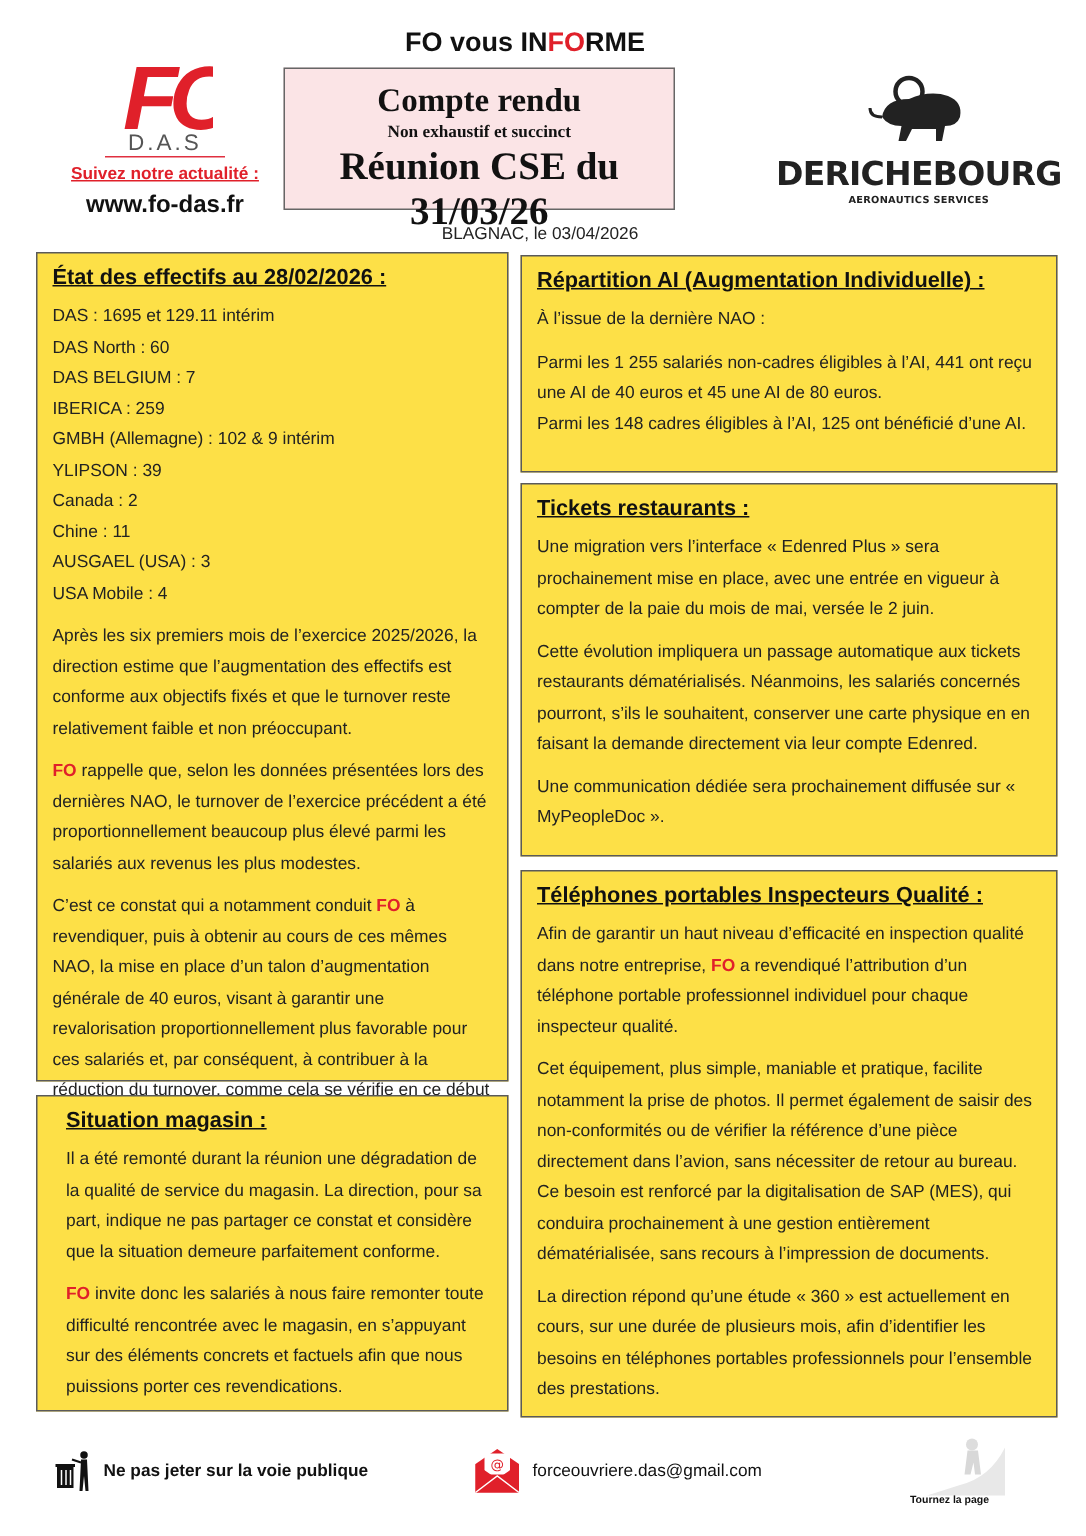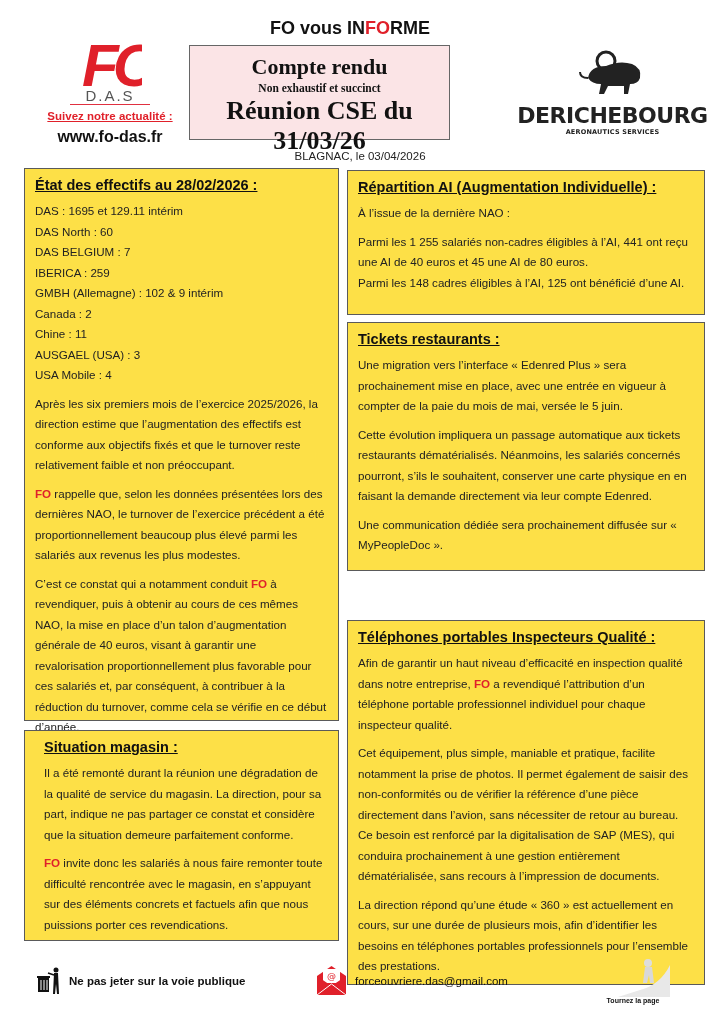--- a/index.html
+++ b/index.html
@@ -65,20 +65,21 @@
 <div class="abs dateline">BLAGNAC, le 03/04/2026</div>
 
 <div class="box" style="left:24px; top:168px; width:315px; height:553px;">
   <h2>État des effectifs au 28/02/2026 :</h2>
   <div class="list" style="margin-bottom:8px;">
     <div>DAS : 1695 et 129.11 intérim</div>
     <div>DAS North : 60</div>
     <div>DAS BELGIUM : 7</div>
     <div>IBERICA : 259</div>
     <div>GMBH (Allemagne) : 102 &amp; 9 intérim</div>
+    <div>YLIPSON : 39</div>
     <div>Canada : 2</div>
     <div>Chine : 11</div>
     <div>AUSGAEL (USA) : 3</div>
     <div>USA Mobile : 4</div>
   </div>
   <p>Après les six premiers mois de l’exercice 2025/2026, la direction estime que l’augmentation des effectifs est conforme aux objectifs fixés et que le turnover reste relativement faible et non préoccupant.</p>
   <p><span class="fo">FO</span><span> rappelle que, selon les données présentées lors des dernières NAO, le turnover de l’exercice précédent a été proportionnellement beaucoup plus élevé parmi les salariés aux revenus les plus modestes.</span></p>
   <p><span>C’est ce constat qui a notamment conduit </span><span class="fo">FO</span><span> à revendiquer, puis à obtenir au cours de ces mêmes NAO, la mise en place d’un talon d’augmentation générale de 40 euros, visant à garantir une revalorisation proportionnellement plus favorable pour ces salariés et, par conséquent, à contribuer à la réduction du turnover, comme cela se vérifie en ce début d’année.</span></p>
 </div>
 
@@ -89,26 +90,26 @@
 </div>
 
 <div class="box" style="left:347px; top:170px; width:358px; height:145px;">
   <h2>Répartition AI (Augmentation Individuelle) :</h2>
   <p>À l’issue de la dernière NAO :</p>
   <p style="margin:0;"><span>Parmi les 1 255 salariés non-cadres éligibles à l’AI, 441 ont reçu une AI de 40 euros et 45 une AI de 80 euros.</span><br><span>Parmi les 148 cadres éligibles à l’AI, 125 ont bénéficié d’une AI.</span></p>
 </div>
 
 <div class="box" style="left:347px; top:322px; width:358px; height:249px;">
   <h2>Tickets restaurants :</h2>
-  <p>Une migration vers l’interface « Edenred Plus » sera prochainement mise en place, avec une entrée en vigueur à compter de la paie du mois de mai, versée le 5 juin.</p>
+  <p>Une migration vers l’interface « Edenred Plus » sera prochainement mise en place, avec une entrée en vigueur à compter de la paie du mois de mai, versée le 2 juin.</p>
   <p>Cette évolution impliquera un passage automatique aux tickets restaurants dématérialisés. Néanmoins, les salariés concernés pourront, s’ils le souhaitent, conserver une carte physique en en faisant la demande directement via leur compte Edenred.</p>
   <p>Une communication dédiée sera prochainement diffusée sur « MyPeopleDoc ».</p>
 </div>
 
-<div class="box" style="left:347px; top:580px; width:358px; height:365px;margin-top:40px;">
+<div class="box" style="left:347px; top:580px; width:358px; height:365px;">
   <h2>Téléphones portables Inspecteurs Qualité :</h2>
   <p><span>Afin de garantir un haut niveau d’efficacité en inspection qualité dans notre entreprise, </span><span class="fo">FO</span><span> a revendiqué l’attribution d’un téléphone portable professionnel individuel pour chaque inspecteur qualité.</span></p>
   <p>Cet équipement, plus simple, maniable et pratique, facilite notamment la prise de photos. Il permet également de saisir des non-conformités ou de vérifier la référence d’une pièce directement dans l’avion, sans nécessiter de retour au bureau. Ce besoin est renforcé par la digitalisation de SAP (MES), qui conduira prochainement à une gestion entièrement dématérialisée, sans recours à l’impression de documents.</p>
   <p>La direction répond qu’une étude « 360 » est actuellement en cours, sur une durée de plusieurs mois, afin d’identifier les besoins en téléphones portables professionnels pour l’ensemble des prestations.</p>
 </div>
 
 <svg class="abs foot-trash" viewBox="0 0 26 30">
   <rect x="2" y="12" width="11" height="14" fill="#111"></rect>
   <rect x="1" y="10" width="13" height="2" fill="#111"></rect>
   <line x1="5" y1="14" x2="5" y2="24" stroke="#fff" stroke-width="1"></line>

